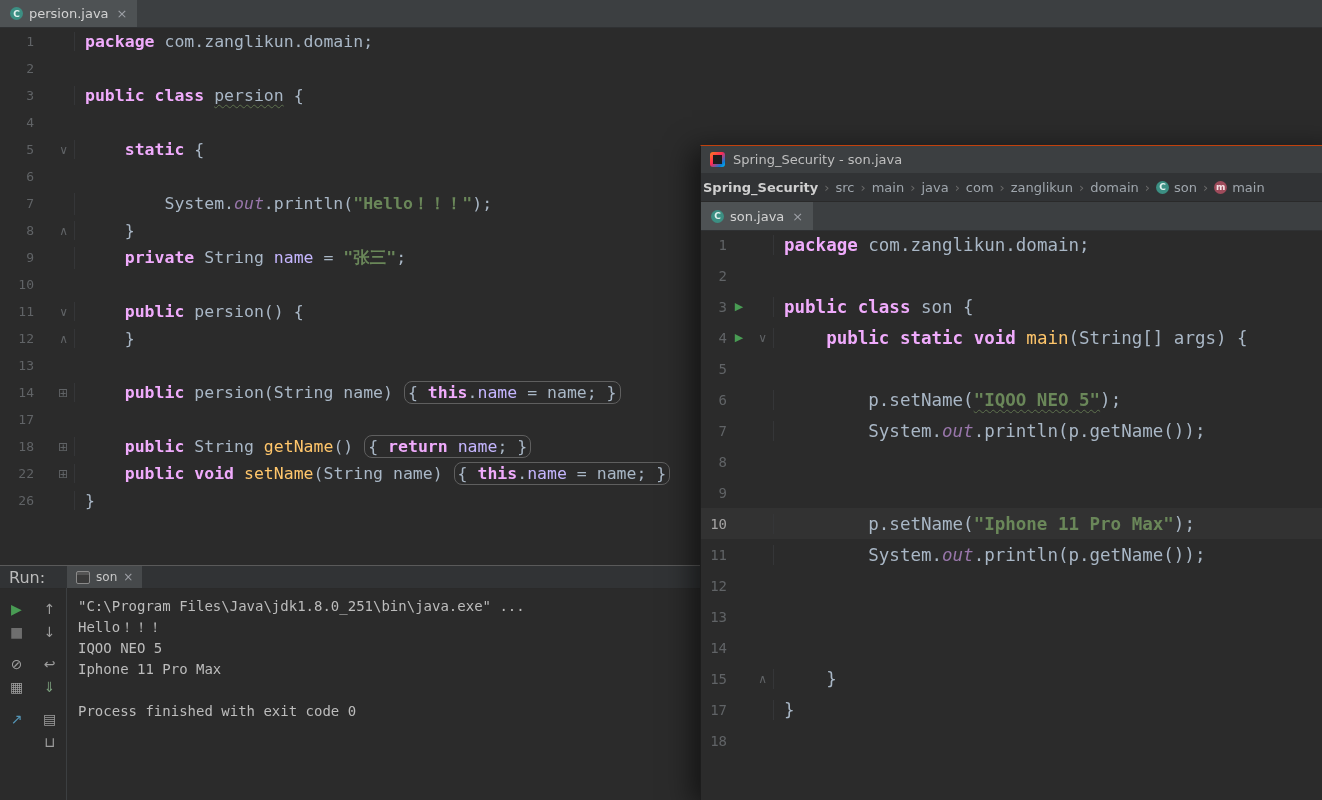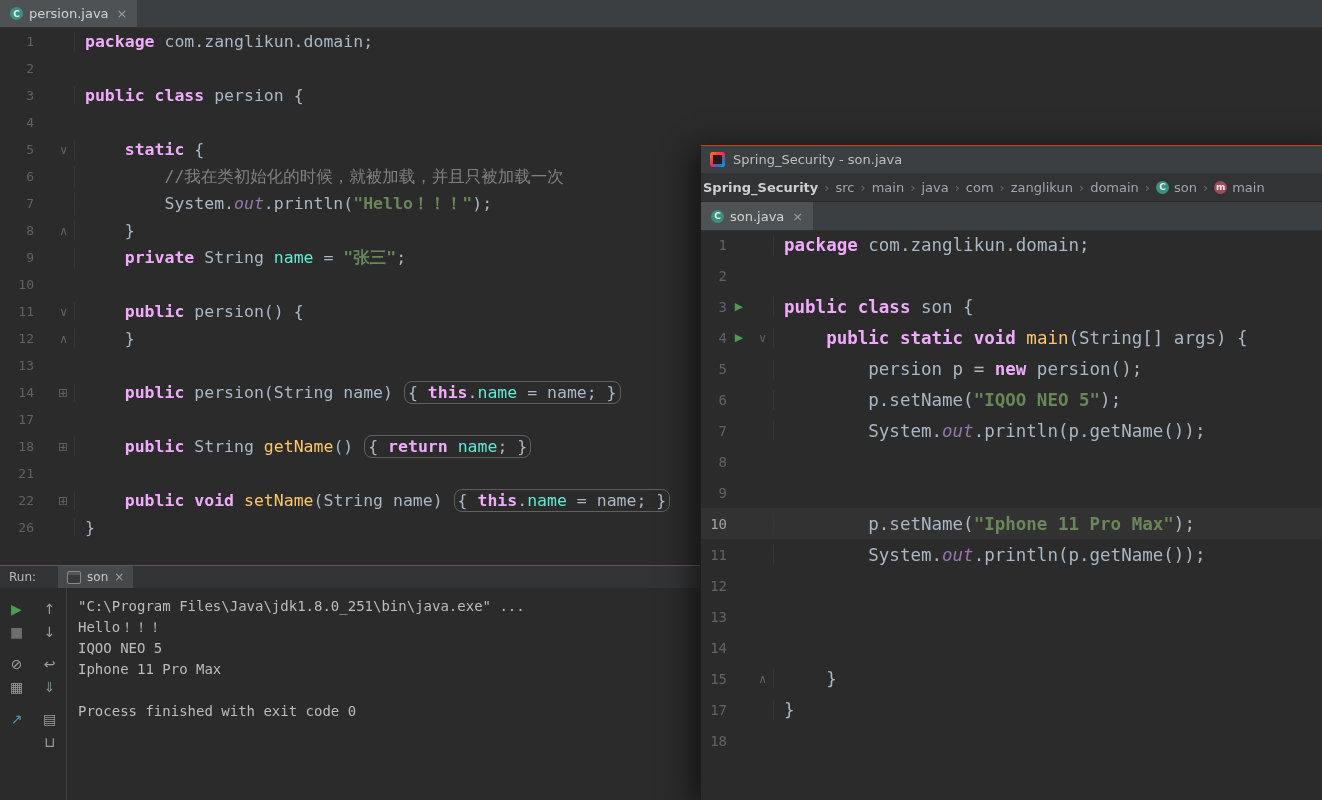--- a/index.html
+++ b/index.html
@@ -51,32 +51,32 @@
   #popup-editor .gf{width:16px;}
   .code{border-left:1px solid #353638;padding-left:10px;}
   .crow.hl{background:#323232;}
   .crow.hl .ln{color:#a4a3a3;}
   
   .code .kw{color:#f0abfc;font-weight:bold;}
   .code .d{color:#a9b7c6;}
   .code .s{color:#6a8759;font-weight:bold;}
   .code .c{color:#808080;}
   .code .m{color:#ffc66b;}
-  .code .f{color:#5eead4;}
+  .code .f{color:#c4b5fd;}
   .code .fi{color:#9876aa;font-style:italic;}
-  .code .typo{text-decoration-style:wavy;
+  .code .typo{text-decoration:underline;text-decoration-style:wavy;
       text-decoration-color:#5e714e;text-decoration-thickness:1px;text-underline-offset:3px;}
   .fbox{display:inline;border:1px solid #5f5f5f;border-radius:8px;padding:1px 3px;margin:0 1px;}
   
   .run-panel{position:absolute;left:0;right:0;top:565px;height:235px;background:#2b2b2b;z-index:2;}
   .run-header{
     height:22px;background:#313335;border-top:1px solid #5a5a5a;border-bottom:1px solid #2a2a2a;
     display:flex;align-items:center;
   }
-  .run-label{color:#bbbbbb;font-size:12px;margin-left:9px;}
+  .run-label{color:#bbbbbb;font-size:16px;margin-left:9px;}
   .run-tab{
     margin-left:22px;height:22px;display:flex;align-items:center;gap:6px;
     background:#46494b;padding:0 9px;color:#c8c8c8;font-size:12px;cursor:pointer;
   }
   .console-tab-icon{
     width:12px;height:11px;border:1px solid #8a8a8a;border-radius:2px;
     background:linear-gradient(#545454 30%,#3a3a3a 30%);flex:none;
   }
   .run-tab .close{color:#9da0a6;font-size:12px;}
   .run-tools{
@@ -133,32 +133,31 @@
       <span class="close">×</span>
     </div>
   </div>
 
   <div class="editor" id="main-editor">
       <div class="crow"><span class="ln">1</span><span class="gf"></span><span class="code"><span class="kw">package</span><span class="d"> com.zanglikun.domain;</span></span></div>
       <div class="crow"><span class="ln">2</span><span class="gf"></span><span class="code"></span></div>
       <div class="crow"><span class="ln">3</span><span class="gf"></span><span class="code"><span class="kw">public class</span><span class="d"> </span><span class="d typo">persion</span><span class="d"> {</span></span></div>
       <div class="crow"><span class="ln">4</span><span class="gf"></span><span class="code"></span></div>
       <div class="crow"><span class="ln">5</span><span class="gf">∨</span><span class="code"><span class="d">    </span><span class="kw">static</span><span class="d"> {</span></span></div>
-      <div class="crow"><span class="ln">6</span><span class="gf"></span><span class="code"><span class="c">        //我在类初始化的时候，就被加载，并且只被加载一次</span></span></div>
+      <div class="crow"><span class="ln">6</span><span class="gf"></span></div>
       <div class="crow"><span class="ln">7</span><span class="gf"></span><span class="code"><span class="d">        System.</span><span class="fi">out</span><span class="d">.println(</span><span class="s">"Hello！！！"</span><span class="d">);</span></span></div>
       <div class="crow"><span class="ln">8</span><span class="gf">∧</span><span class="code"><span class="d">    }</span></span></div>
       <div class="crow"><span class="ln">9</span><span class="gf"></span><span class="code"><span class="d">    </span><span class="kw">private</span><span class="d"> String </span><span class="f">name</span><span class="d"> = </span><span class="s">"张三"</span><span class="d">;</span></span></div>
       <div class="crow"><span class="ln">10</span><span class="gf"></span><span class="code"></span></div>
       <div class="crow"><span class="ln">11</span><span class="gf">∨</span><span class="code"><span class="d">    </span><span class="kw">public</span><span class="d"> persion() {</span></span></div>
       <div class="crow"><span class="ln">12</span><span class="gf">∧</span><span class="code"><span class="d">    }</span></span></div>
       <div class="crow"><span class="ln">13</span><span class="gf"></span><span class="code"></span></div>
       <div class="crow"><span class="ln">14</span><span class="gf">⊞</span><span class="code"><span class="d">    </span><span class="kw">public</span><span class="d"> persion(String name) </span><span class="fbox"><span class="d">{ </span><span class="kw">this</span><span class="d">.</span><span class="f">name</span><span class="d"> = name; }</span></span></span></div>
       <div class="crow"><span class="ln">17</span><span class="gf"></span><span class="code"></span></div>
       <div class="crow"><span class="ln">18</span><span class="gf">⊞</span><span class="code"><span class="d">    </span><span class="kw">public</span><span class="d"> String </span><span class="m">getName</span><span class="d">() </span><span class="fbox"><span class="d">{ </span><span class="kw">return</span><span class="d"> </span><span class="f">name</span><span class="d">; }</span></span></span></div>
-      <div class="crow"><span class="ln">21</span><span class="gf"></span><span class="code"></span></div>
       <div class="crow"><span class="ln">22</span><span class="gf">⊞</span><span class="code"><span class="d">    </span><span class="kw">public void</span><span class="d"> </span><span class="m">setName</span><span class="d">(String name) </span><span class="fbox"><span class="d">{ </span><span class="kw">this</span><span class="d">.</span><span class="f">name</span><span class="d"> = name; }</span></span></span></div>
       <div class="crow"><span class="ln">26</span><span class="gf"></span><span class="code"><span class="d">}</span></span></div>
     </div>
 
   <div class="run-panel">
     <div class="run-header">
       <span class="run-label">Run:</span>
       <div class="run-tab">
         <span class="console-tab-icon"></span>
         <span>son</span>
@@ -235,21 +234,21 @@
       <span class="ci">C</span>
       <span>son.java</span>
       <span class="close">×</span>
     </div>
   </div>
   <div class="editor" id="popup-editor">
       <div class="crow"><span class="ln">1</span><span class="gr"></span><span class="gf"></span><span class="code"><span class="kw">package</span><span class="d"> com.zanglikun.domain;</span></span></div>
       <div class="crow"><span class="ln">2</span><span class="gr"></span><span class="gf"></span><span class="code"></span></div>
       <div class="crow"><span class="ln">3</span><span class="gr">▶</span><span class="gf"></span><span class="code"><span class="kw">public class</span><span class="d"> son {</span></span></div>
       <div class="crow"><span class="ln">4</span><span class="gr">▶</span><span class="gf">∨</span><span class="code"><span class="d">    </span><span class="kw">public static void</span><span class="d"> </span><span class="m">main</span><span class="d">(String[] args) {</span></span></div>
-      <div class="crow"><span class="ln">5</span><span class="gr"></span><span class="gf"></span><span class="code"><span class="d">        persion p = </span><span class="kw">new</span><span class="d"> persion();</span></span></div>
+      <div class="crow"><span class="ln">5</span><span class="gr"></span><span class="gf"></span></div>
       <div class="crow"><span class="ln">6</span><span class="gr"></span><span class="gf"></span><span class="code"><span class="d">        p.setName(</span><span class="s typo">"IQOO NEO 5"</span><span class="d">);</span></span></div>
       <div class="crow"><span class="ln">7</span><span class="gr"></span><span class="gf"></span><span class="code"><span class="d">        System.</span><span class="fi">out</span><span class="d">.println(p.getName());</span></span></div>
       <div class="crow"><span class="ln">8</span><span class="gr"></span><span class="gf"></span><span class="code"></span></div>
       <div class="crow"><span class="ln">9</span><span class="gr"></span><span class="gf"></span></div>
       <div class="crow hl"><span class="ln">10</span><span class="gr"></span><span class="gf"></span><span class="code"><span class="d">        p.setName(</span><span class="s">"Iphone 11 Pro Max"</span><span class="d">);</span></span></div>
       <div class="crow"><span class="ln">11</span><span class="gr"></span><span class="gf"></span><span class="code"><span class="d">        System.</span><span class="fi">out</span><span class="d">.println(p.getName());</span></span></div>
       <div class="crow"><span class="ln">12</span><span class="gr"></span><span class="gf"></span><span class="code"></span></div>
       <div class="crow"><span class="ln">13</span><span class="gr"></span><span class="gf"></span><span class="code"></span></div>
       <div class="crow"><span class="ln">14</span><span class="gr"></span><span class="gf"></span><span class="code"></span></div>
       <div class="crow"><span class="ln">15</span><span class="gr"></span><span class="gf">∧</span><span class="code"><span class="d">    }</span></span></div>

